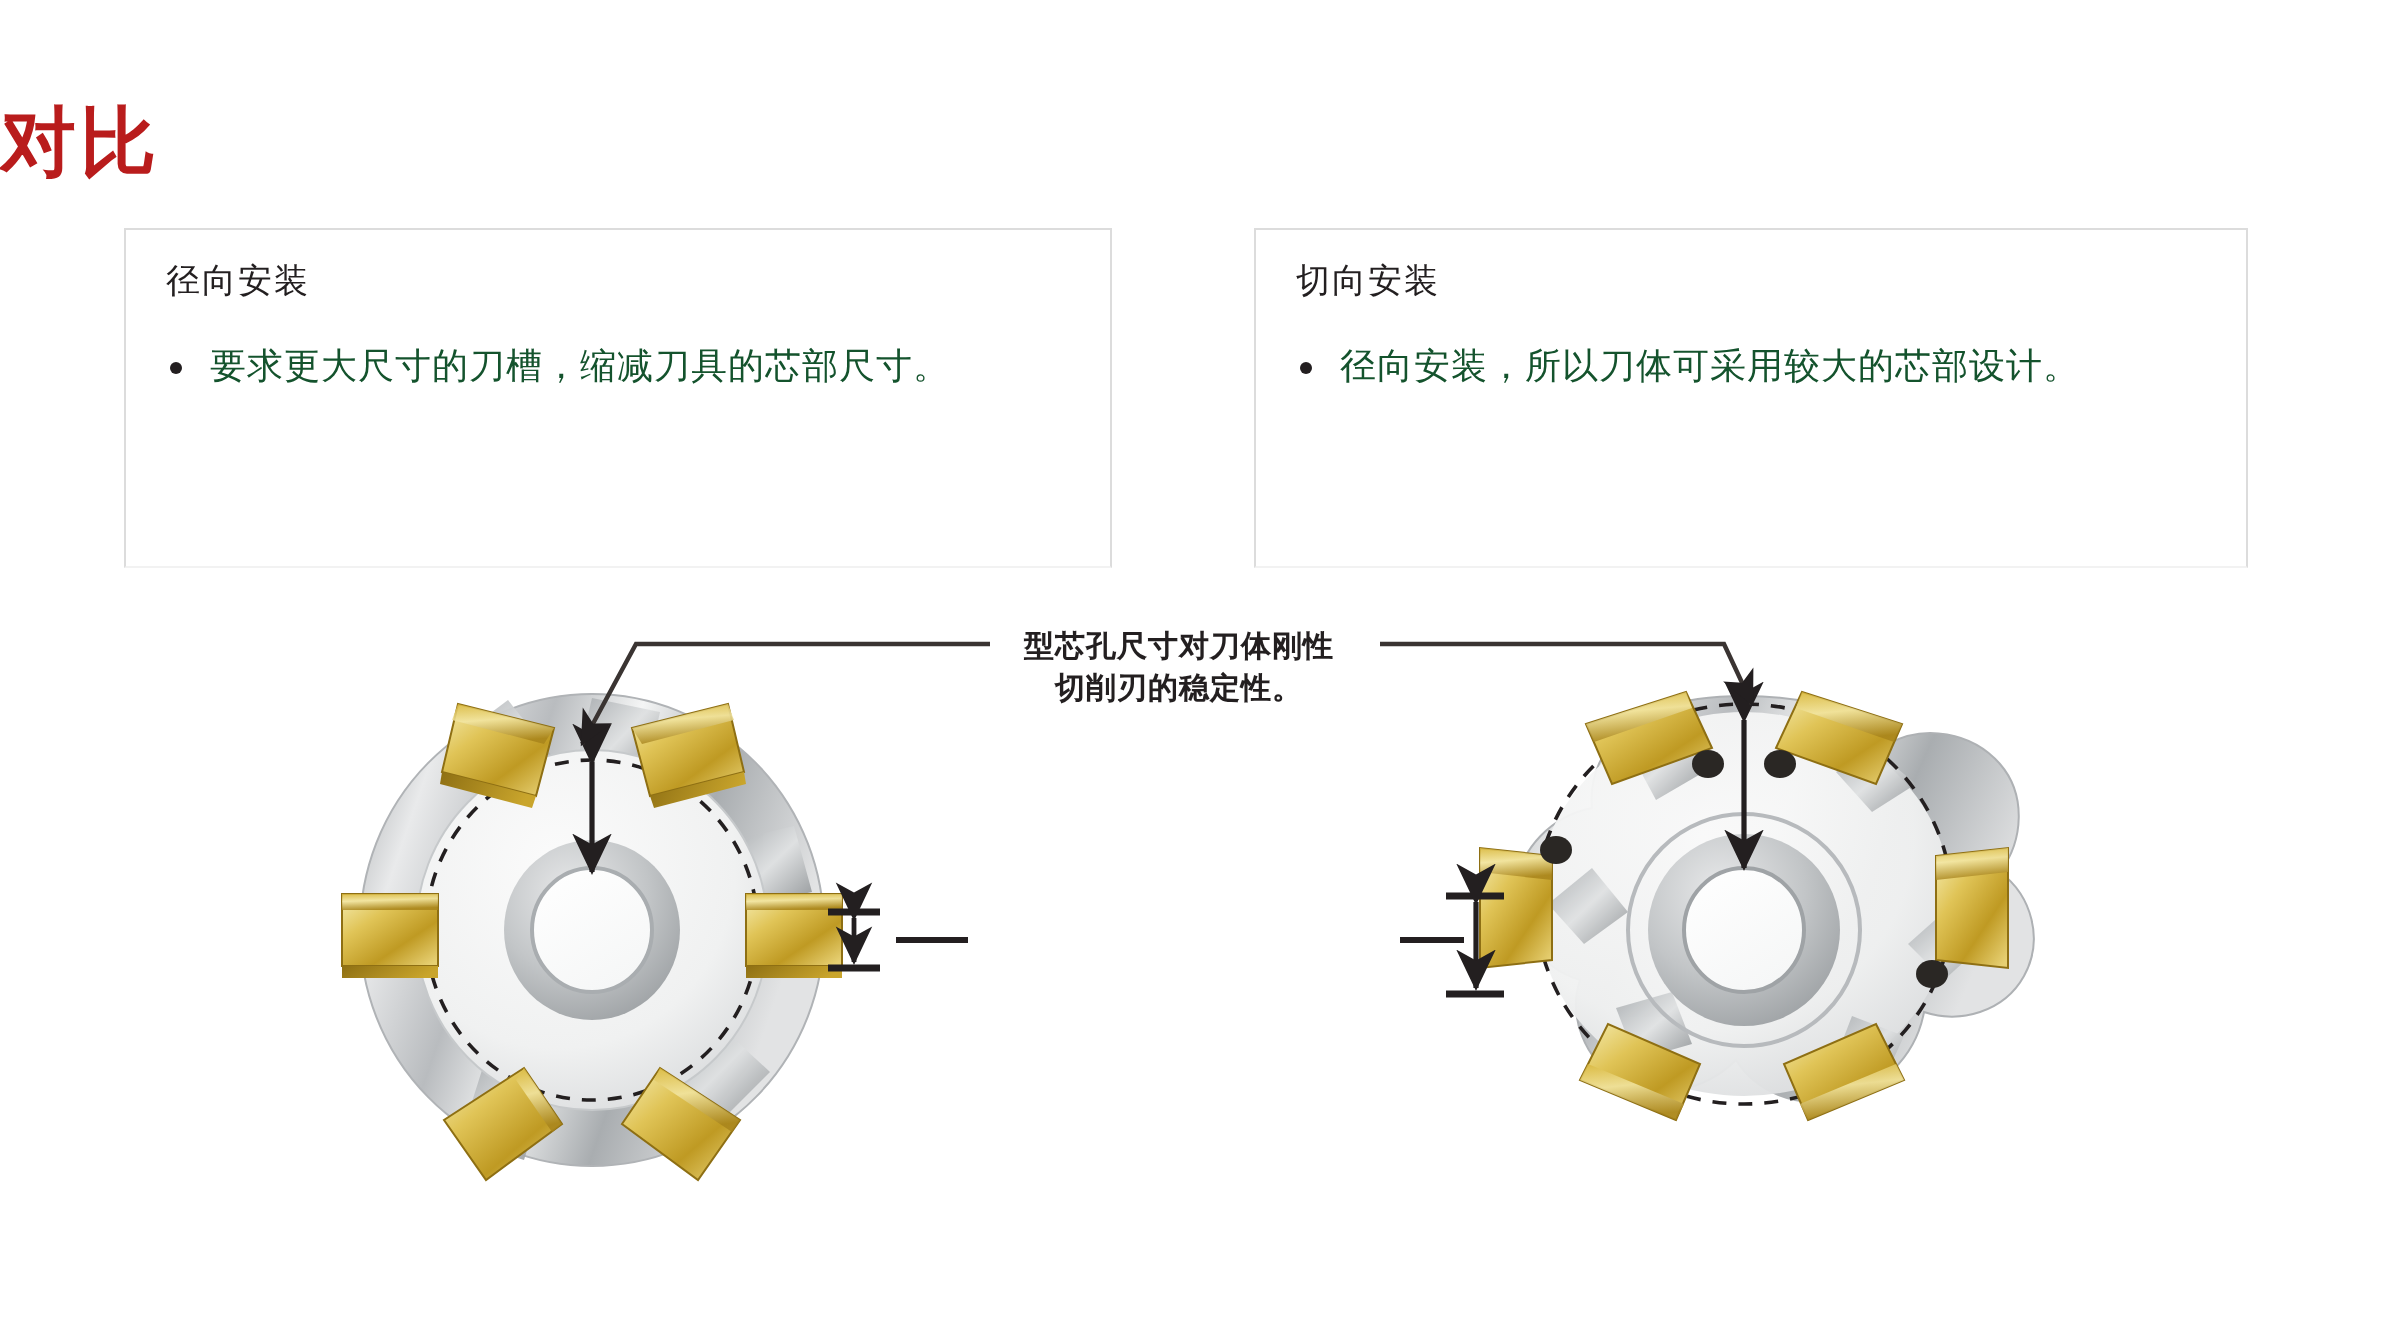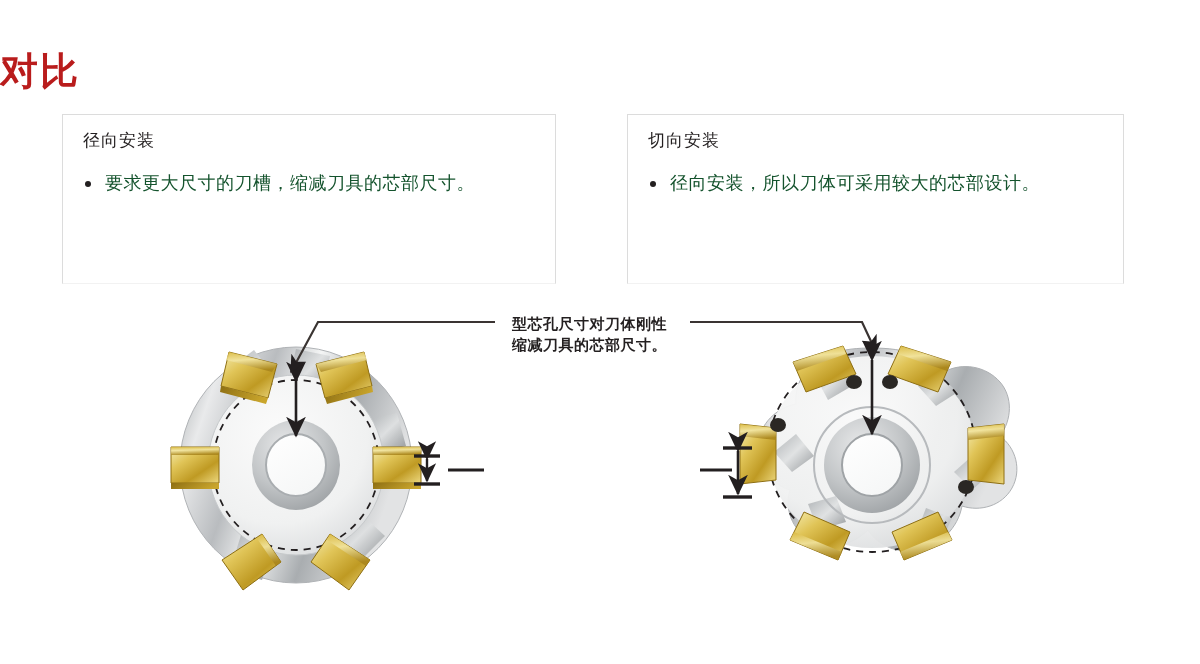--- a/index.html
+++ b/index.html
@@ -74,21 +74,21 @@
 
   <div class="panel right">
     <div class="panel-heading">切向安装</div>
     <ul class="bullet-list">
       <li>径向安装，所以刀体可采用较大的芯部设计。</li>
     </ul>
   </div>
 
   <div class="annot" id="annot-core">
     <span class="ln">型芯孔尺寸对刀体刚性</span>
-    <span class="ln">缩减刀具的芯部尺寸。</span>
+    <span class="ln">切削刃的稳定性。</span>
   </div>
 
 
   <svg id="figures" viewBox="0 0 1200 664">
     <defs>
 
       <linearGradient id="bodyOD" x1="0" y1="0" x2="1" y2="0.35">
         <stop offset="0" stop-color="#9ea2a5"></stop>
         <stop offset="0.18" stop-color="#e9eaeb"></stop>
         <stop offset="0.38" stop-color="#b9bcbf"></stop>

